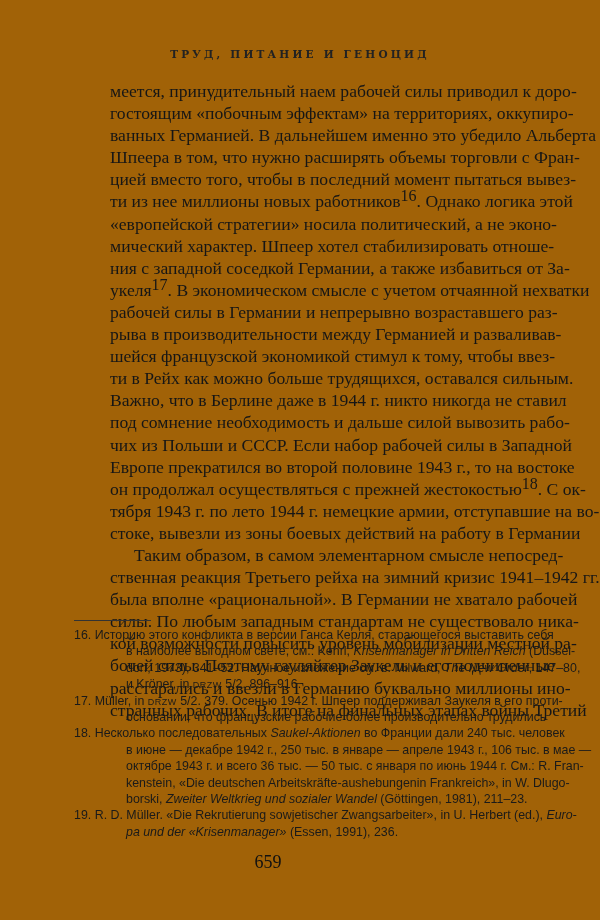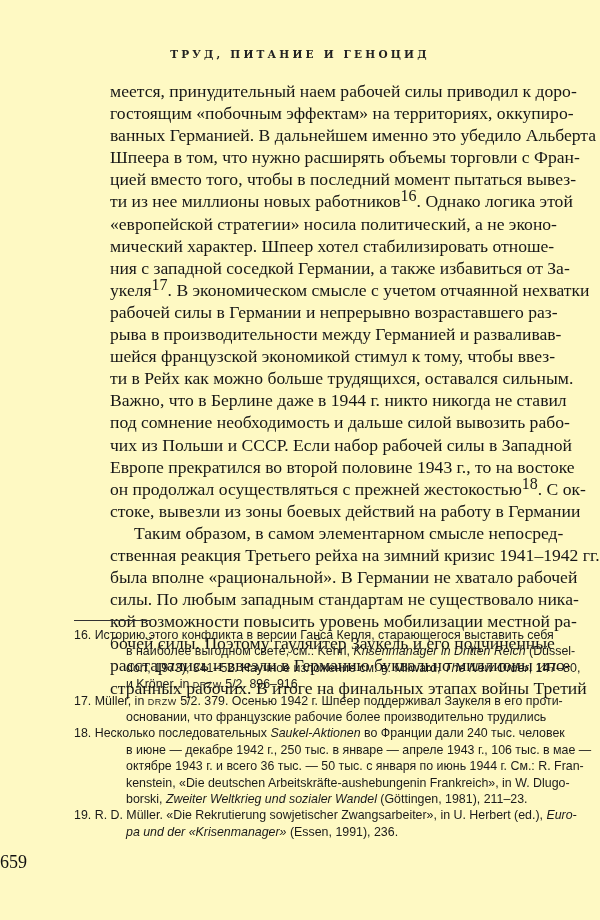--- a/index.html
+++ b/index.html
@@ -1,17 +1,17 @@
 <!DOCTYPE html>
 <html><head>
 <meta charset="utf-8">
 <style>
   html, body { margin:0; padding:0; background:#ffffff; }
   body { width:600px; height:920px; position:relative; overflow:hidden; color:#1a1a1a; }
-  .page { position:absolute; left:0; top:0; width:600px; height:920px; background:#fef9c3; }
+  .page { position:absolute; left:0; top:0; width:600px; height:920px; background:#a16207; }
   .running-head {
     position:absolute; top:48px; left:0; width:600px; text-align:center;
     font-family:"DejaVu Serif", serif; font-size:10.5px; letter-spacing:3.2px; color:#222;
     font-weight:bold;
   }
   .body-text {
     position:absolute; left:74px; top:80px; width:454px;
     font-family:"Liberation Serif", serif; font-size:17.6px; line-height:22.1px; color:#161616;
   }
   .body-text .line { display:block; white-space:nowrap; text-align:justify; text-align-last:justify; height:22.1px;margin-left:36px; }
@@ -23,21 +23,21 @@
     position:absolute; left:74px; top:627px; width:454px;
     font-family:Liberation Sans, sans-serif; font-size:12.4px; line-height:16.4px; color:#1a1a1a;
   }
   .fn { position:relative; margin:0; }
   .fn .line { display:block; white-space:nowrap; height:16.4px; text-align:justify; text-align-last:justify; }
   .fn .line.cont { padding-left:52px; }
   .fn .line.last { text-align-last:left; }
   .sc { font-variant:small-caps; letter-spacing:0.5px; }
   i { font-style:italic; }
   .folio {
-    position:absolute; top:852px; left:0; width:536px; 
+    position:absolute; top:852px; left:0; width:536px; text-align:center;
     font-family:"Liberation Serif", serif; font-size:18px; color:#111;
   }
 </style>
 </head>
 <body>
 
 <div class="page">
 
   <div class="running-head">ТРУД, ПИТАНИЕ И ГЕНОЦИД</div>
 
@@ -54,20 +54,21 @@
     <span class="line"><span>укеля</span><sup>17</sup><span>. В экономическом смысле с учетом отчаянной нехватки</span></span>
     <span class="line">рабочей силы в Германии и непрерывно возраставшего раз-</span>
     <span class="line">рыва в производительности между Германией и разваливав-</span>
     <span class="line">шейся французской экономикой стимул к тому, чтобы ввез-</span>
     <span class="line">ти в Рейх как можно больше трудящихся, оставался сильным.</span>
     <span class="line">Важно, что в Берлине даже в 1944 г. никто никогда не ставил</span>
     <span class="line">под сомнение необходимость и дальше силой вывозить рабо-</span>
     <span class="line">чих из Польши и СССР. Если набор рабочей силы в Западной</span>
     <span class="line">Европе прекратился во второй половине 1943 г., то на востоке</span>
     <span class="line"><span>он продолжал осуществляться с прежней жестокостью</span><sup>18</sup><span>. С ок-</span></span>
+    <span class="line">тября 1943 г. по лето 1944 г. немецкие армии, отступавшие на во-</span>
     <span class="line">стоке, вывезли из зоны боевых действий на работу в Германии</span>
 
     <span class="line indent">Таким образом, в самом элементарном смысле непосред-</span>
     <span class="line">ственная реакция Третьего рейха на зимний кризис 1941–1942 гг.</span>
     <span class="line">была вполне «рациональной». В Германии не хватало рабочей</span>
     <span class="line">силы. По любым западным стандартам не существовало ника-</span>
     <span class="line">кой возможности повысить уровень мобилизации местной ра-</span>
     <span class="line">бочей силы. Поэтому гауляйтер Заукель и его подчиненные</span>
     <span class="line">расстарались и ввезли в Германию буквально миллионы ино-</span>
     <span class="line">странных рабочих. В итоге на финальных этапах войны Третий</span>

